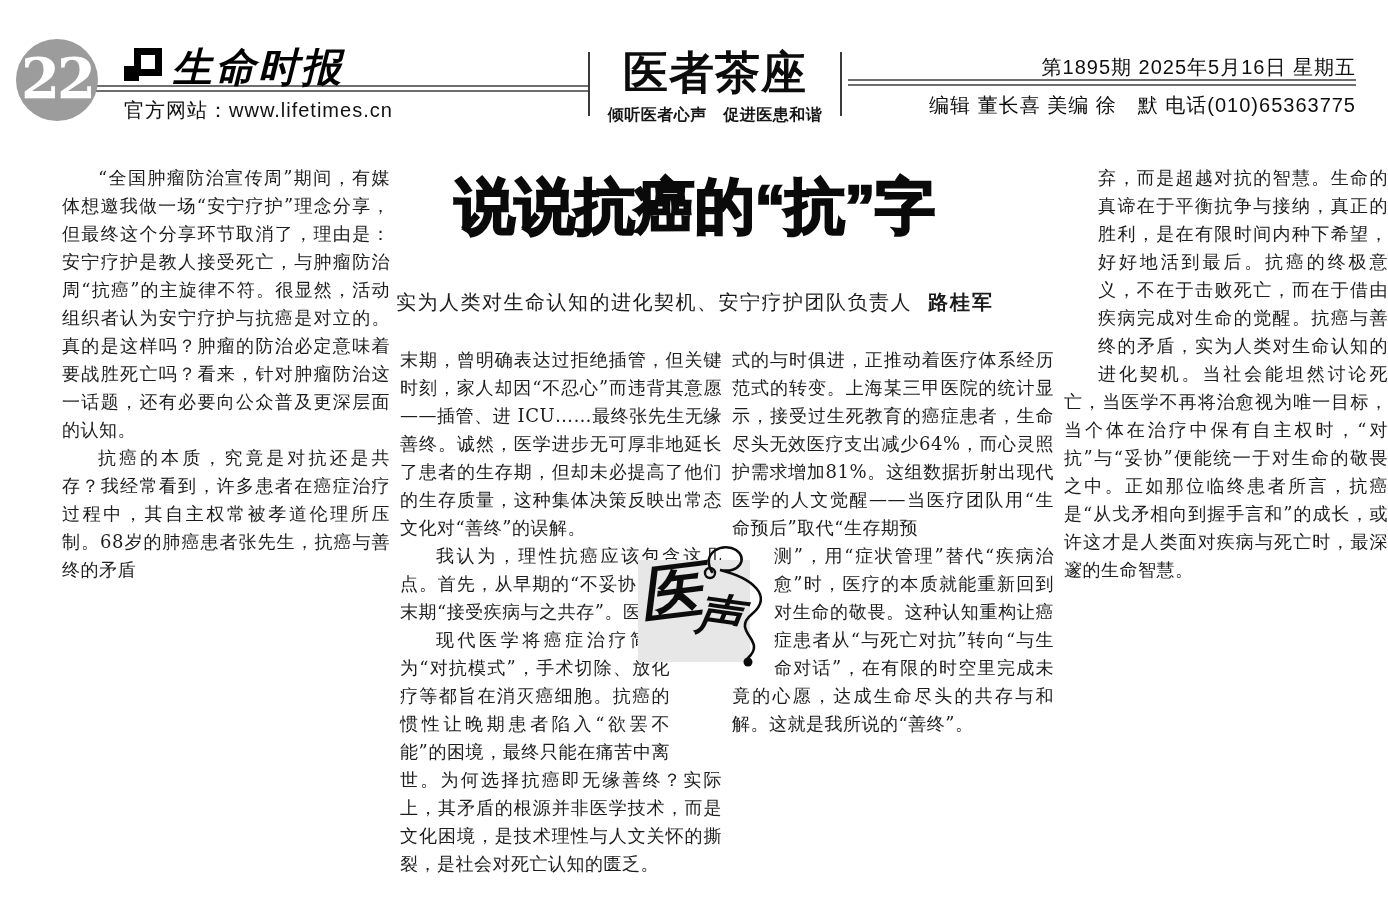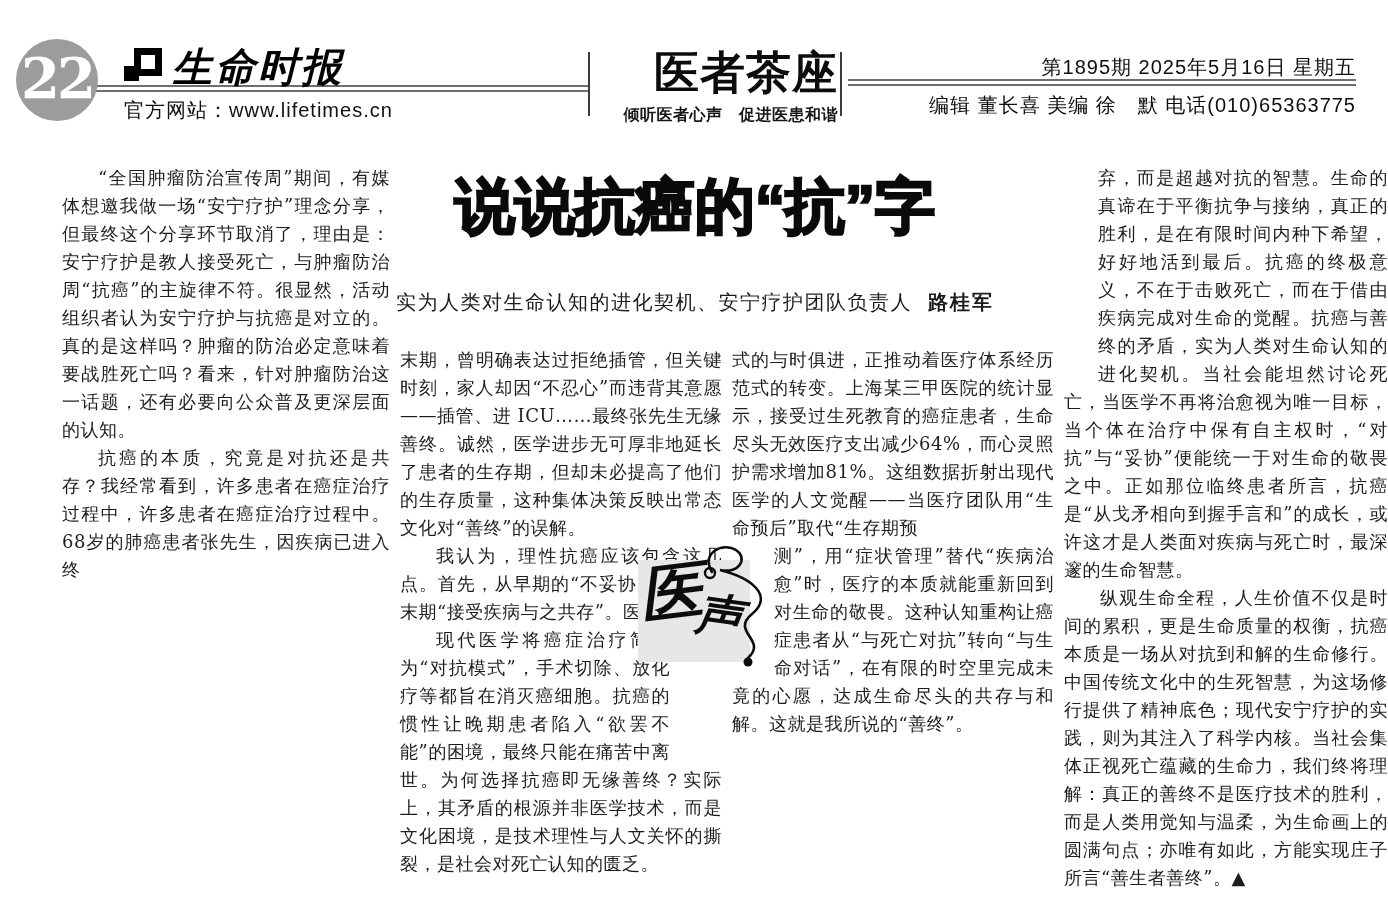--- a/index.html
+++ b/index.html
@@ -37,21 +37,21 @@
   .dline-left { left:74px; top:85px; width:514px; z-index:1; }
   .dline-right { left:848px; top:79px; width:508px; }
   .website {
     position:absolute; left:124px; top:97px;
     font-family:"Liberation Sans","DejaVu Sans",sans-serif;
     font-size:20px; font-weight:500; letter-spacing:1px; color:#111;
   }
   .vline { position:absolute; width:2px; background:#3a3a3a; top:52px; height:64px; }
   .vline-1 { left:588px; }
   .vline-2 { left:840px; }
-  .section-block { position:absolute; left:592px; top:0; width:246px; text-align:right; }
+  .section-block { position:absolute; left:592px; top:0; width:246px; text-align:center; }
   .section-title {
     margin-top:48px;
     font-family:"Liberation Sans","DejaVu Sans",sans-serif;
     font-weight:900; font-size:45px; line-height:50px; letter-spacing:1px; color:#0c0c0c;
   }
   .section-tagline {
     margin-top:7px;
     font-family:Liberation Sans, sans-serif;
     font-weight:700; font-size:16px; letter-spacing:0.5px; color:#161616; white-space:nowrap;
   }
@@ -139,37 +139,36 @@
   <div class="dline dline-right"></div>
   <div class="editor-line">编辑 董长喜 美编 徐　默 电话(010)65363775</div>
 
   <div class="headline">说说抗癌的“抗”字</div>
   <div class="byline">
     <span>实为人类对生命认知的进化契机、安宁疗护团队负责人</span><span class="author">路桂军</span>
   </div>
 
   <div class="col col-1">
     <p class="para">“全国肿瘤防治宣传周”期间，有媒体想邀我做一场“安宁疗护”理念分享，但最终这个分享环节取消了，理由是：安宁疗护是教人接受死亡，与肿瘤防治周“抗癌”的主旋律不符。很显然，活动组织者认为安宁疗护与抗癌是对立的。真的是这样吗？肿瘤的防治必定意味着要战胜死亡吗？看来，针对肿瘤防治这一话题，还有必要向公众普及更深层面的认知。</p>
-    <p class="para">抗癌的本质，究竟是对抗还是共存？我经常看到，许多患者在癌症治疗过程中，许多患者在癌症治疗过程中。68岁的肺癌患者张先生，因疾病已进入终</p>
+    <p class="para">抗癌的本质，究竟是对抗还是共存？我经常看到，许多患者在癌症治疗过程中，其自主权常被孝道伦理所压制。68岁的肺癌患者张先生，抗癌与善终的矛盾</p>
   </div>
 
   <div class="col col-2">
     <p>末期，曾明确表达过拒绝插管，但关键时刻，家人却因“不忍心”而违背其意愿——插管、进 ICU……最终张先生无缘善终。诚然，医学进步无可厚非地延长了患者的生存期，但却未必提高了他们的生存质量，这种集体决策反映出常态文化对“善终”的误解。</p>
     <p class="para">我认为，理性抗癌应该包含这几点。首先，从早期的“不妥协”演化出终末期“接受疾病与之共存”。医学模</p>
     <p class="para"><span class="sp sp-col2"></span><span>现代医学将癌症治疗简化为“对抗模式”，手术切除、放化疗等都旨在消灭癌细胞。抗癌的惯性让晚期患者陷入“欲罢不能”的困境，最终只能在痛苦中离世。为何选择抗癌即无缘善终？实际上，其矛盾的根源并非医学技术，而是文化困境，是技术理性与人文关怀的撕裂，是社会对死亡认知的匮乏。</span></p>
   </div>
 
   <div class="col col-3">
     <p>式的与时俱进，正推动着医疗体系经历范式的转变。上海某三甲医院的统计显示，接受过生死教育的癌症患者，生命尽头无效医疗支出减少64%，而心灵照护需求增加81%。这组数据折射出现代医学的人文觉醒——当医疗团队用“生命预后”取代“生存期预</p>
     <p><span class="sp sp-col3"></span><span>测”，用“症状管理”替代“疾病治愈”时，医疗的本质就能重新回到对生命的敬畏。这种认知重构让癌症患者从“与死亡对抗”转向“与生命对话”，在有限的时空里完成未竟的心愿，达成生命尽头的共存与和解。这就是我所说的“善终”。</span></p>
   </div>
 
   <div class="col col-4">
     <p><span class="sp sp-col4"></span><span>弃，而是超越对抗的智慧。生命的真谛在于平衡抗争与接纳，真正的胜利，是在有限时间内种下希望，好好地活到最后。抗癌的终极意义，不在于击败死亡，而在于借由疾病完成对生命的觉醒。抗癌与善终的矛盾，实为人类对生命认知的进化契机。当社会能坦然讨论死亡，当医学不再将治愈视为唯一目标，当个体在治疗中保有自主权时，“对抗”与“妥协”便能统一于对生命的敬畏之中。正如那位临终患者所言，抗癌是“从戈矛相向到握手言和”的成长，或许这才是人类面对疾病与死亡时，最深邃的生命智慧。</span></p>
-    <p class="para">纵观生命全程，人生价值不仅是时间的累积，更是生命质量的权衡，抗癌本质是一场从对抗到和解的生命修行。中国传统文化中的生死智慧，为这场修行提供了精神底色；现代安宁疗护的实践，则为其注入了科学内核。当社会集体正视死亡蕴藏的生命力，我们终将理解：真正的善终不是医疗技术的胜利，而是人类用觉知与温柔，为生命画上的圆满句点；亦唯有如此，方能实现庄子所言“善生者善终”。▲</p>
   </div>
 
   <div class="stamp">
     <div class="stamp-bg"></div>
     <span class="stamp-char-1">医</span>
     <span class="stamp-char-2">声</span>
     <svg width="96" height="146" viewBox="0 0 96 146">
       <path d="M22,34 C10,14 34,4 46,12 C58,20 50,36 30,32 C62,40 84,58 62,76 C40,94 78,102 58,120" fill="none" stroke="#0c0c0c" stroke-width="2.6" stroke-linecap="round"></path>
       <circle cx="20" cy="35" r="5" fill="none" stroke="#0c0c0c" stroke-width="2.4"></circle>
       <circle cx="58" cy="124" r="4.5" fill="#0c0c0c"></circle>

